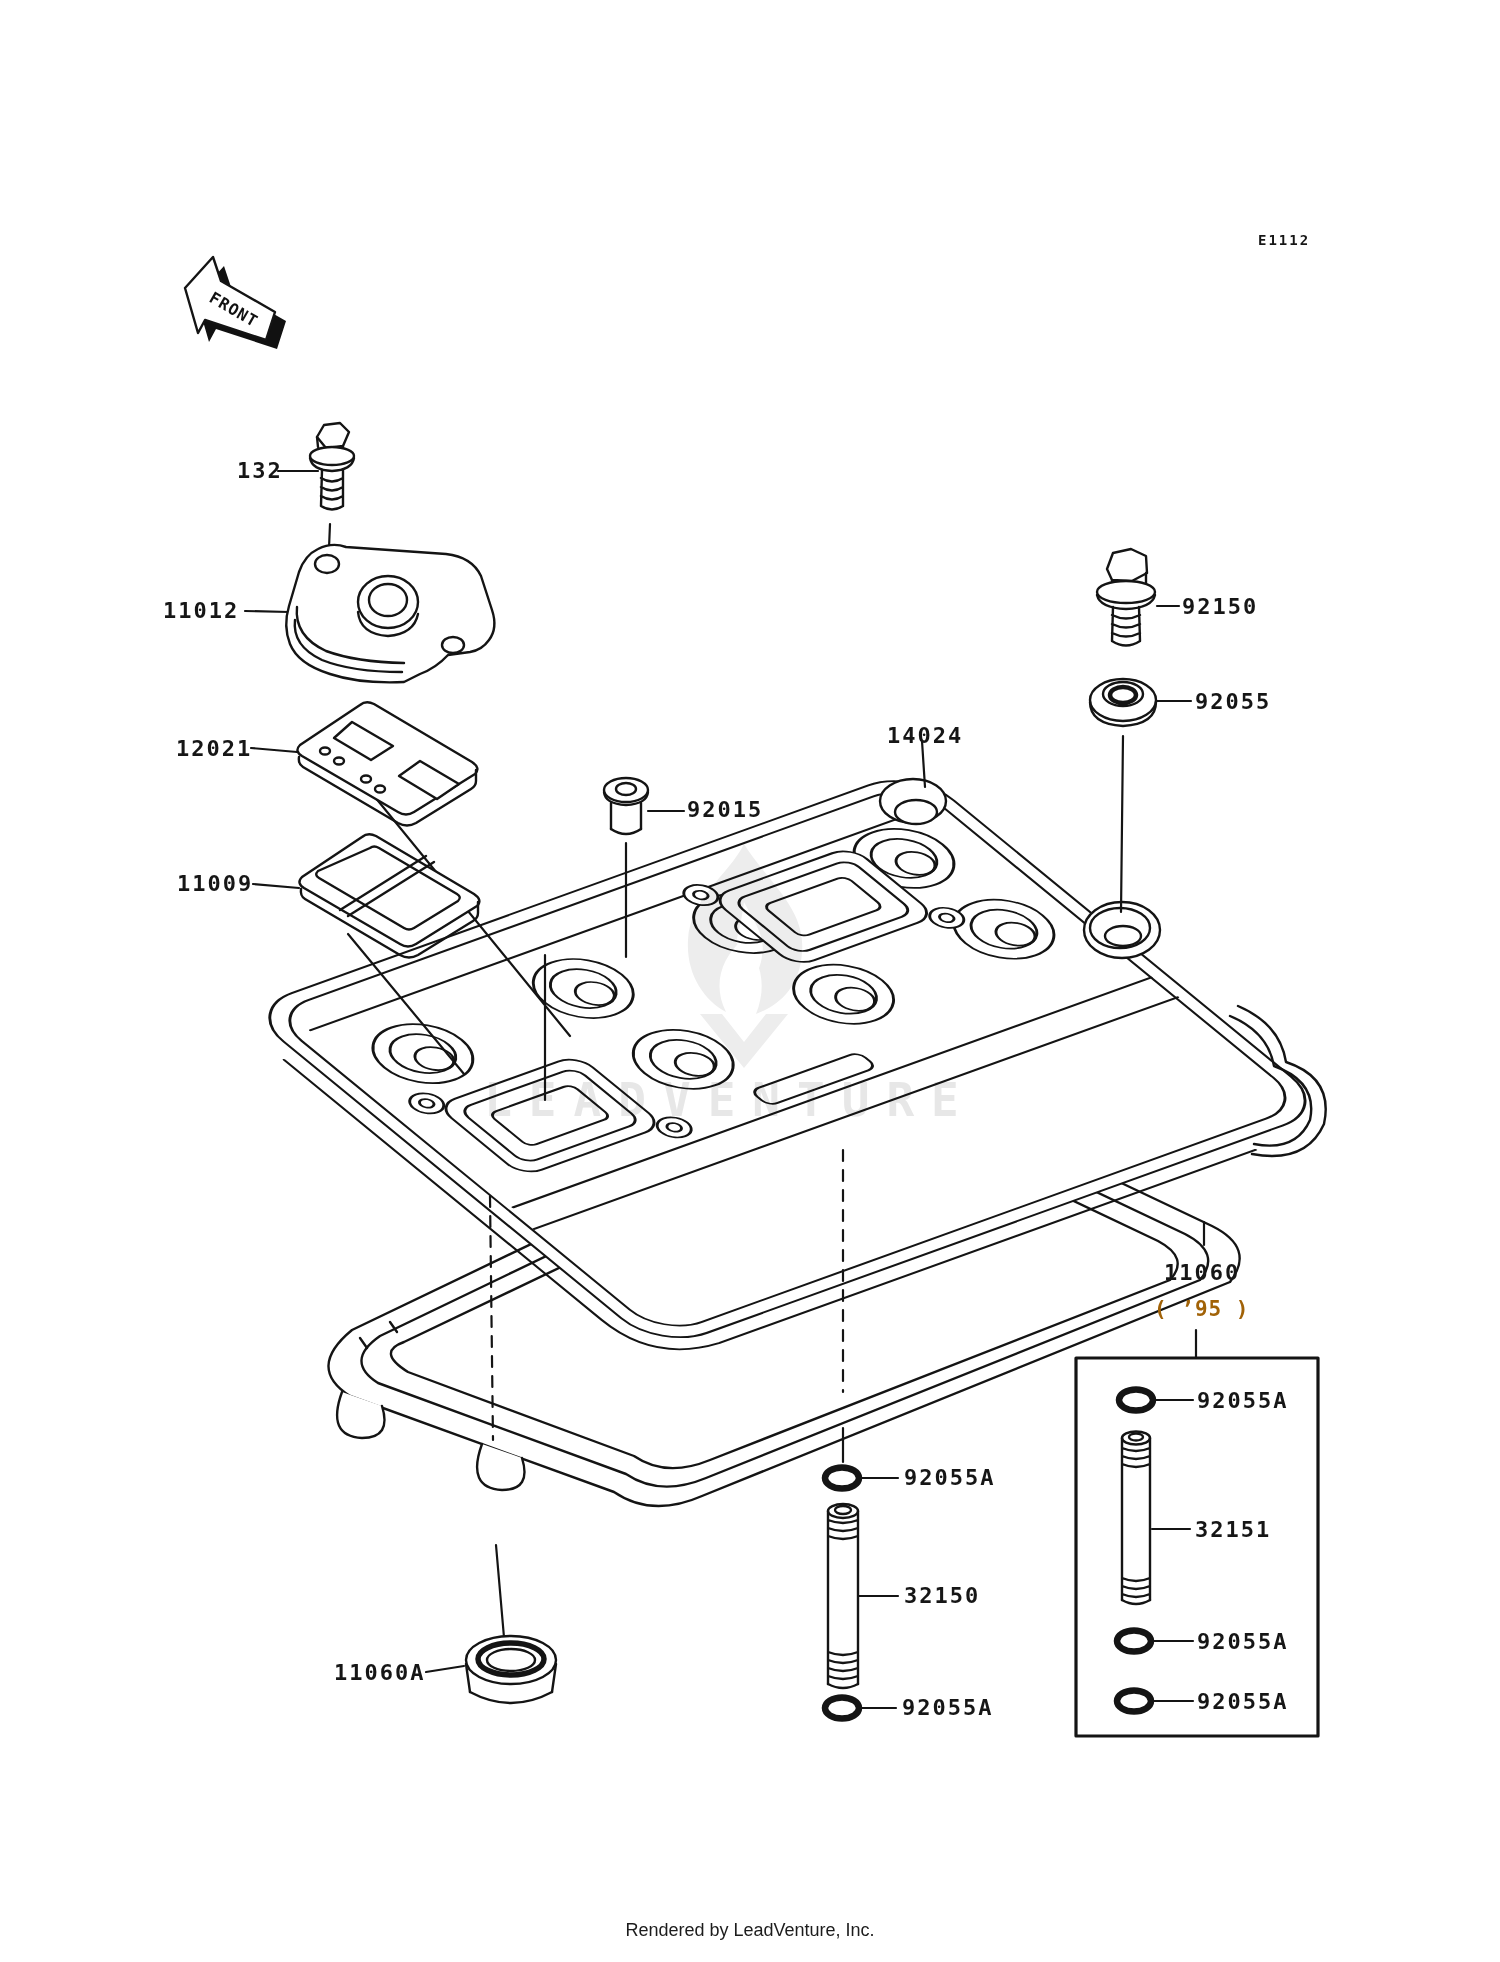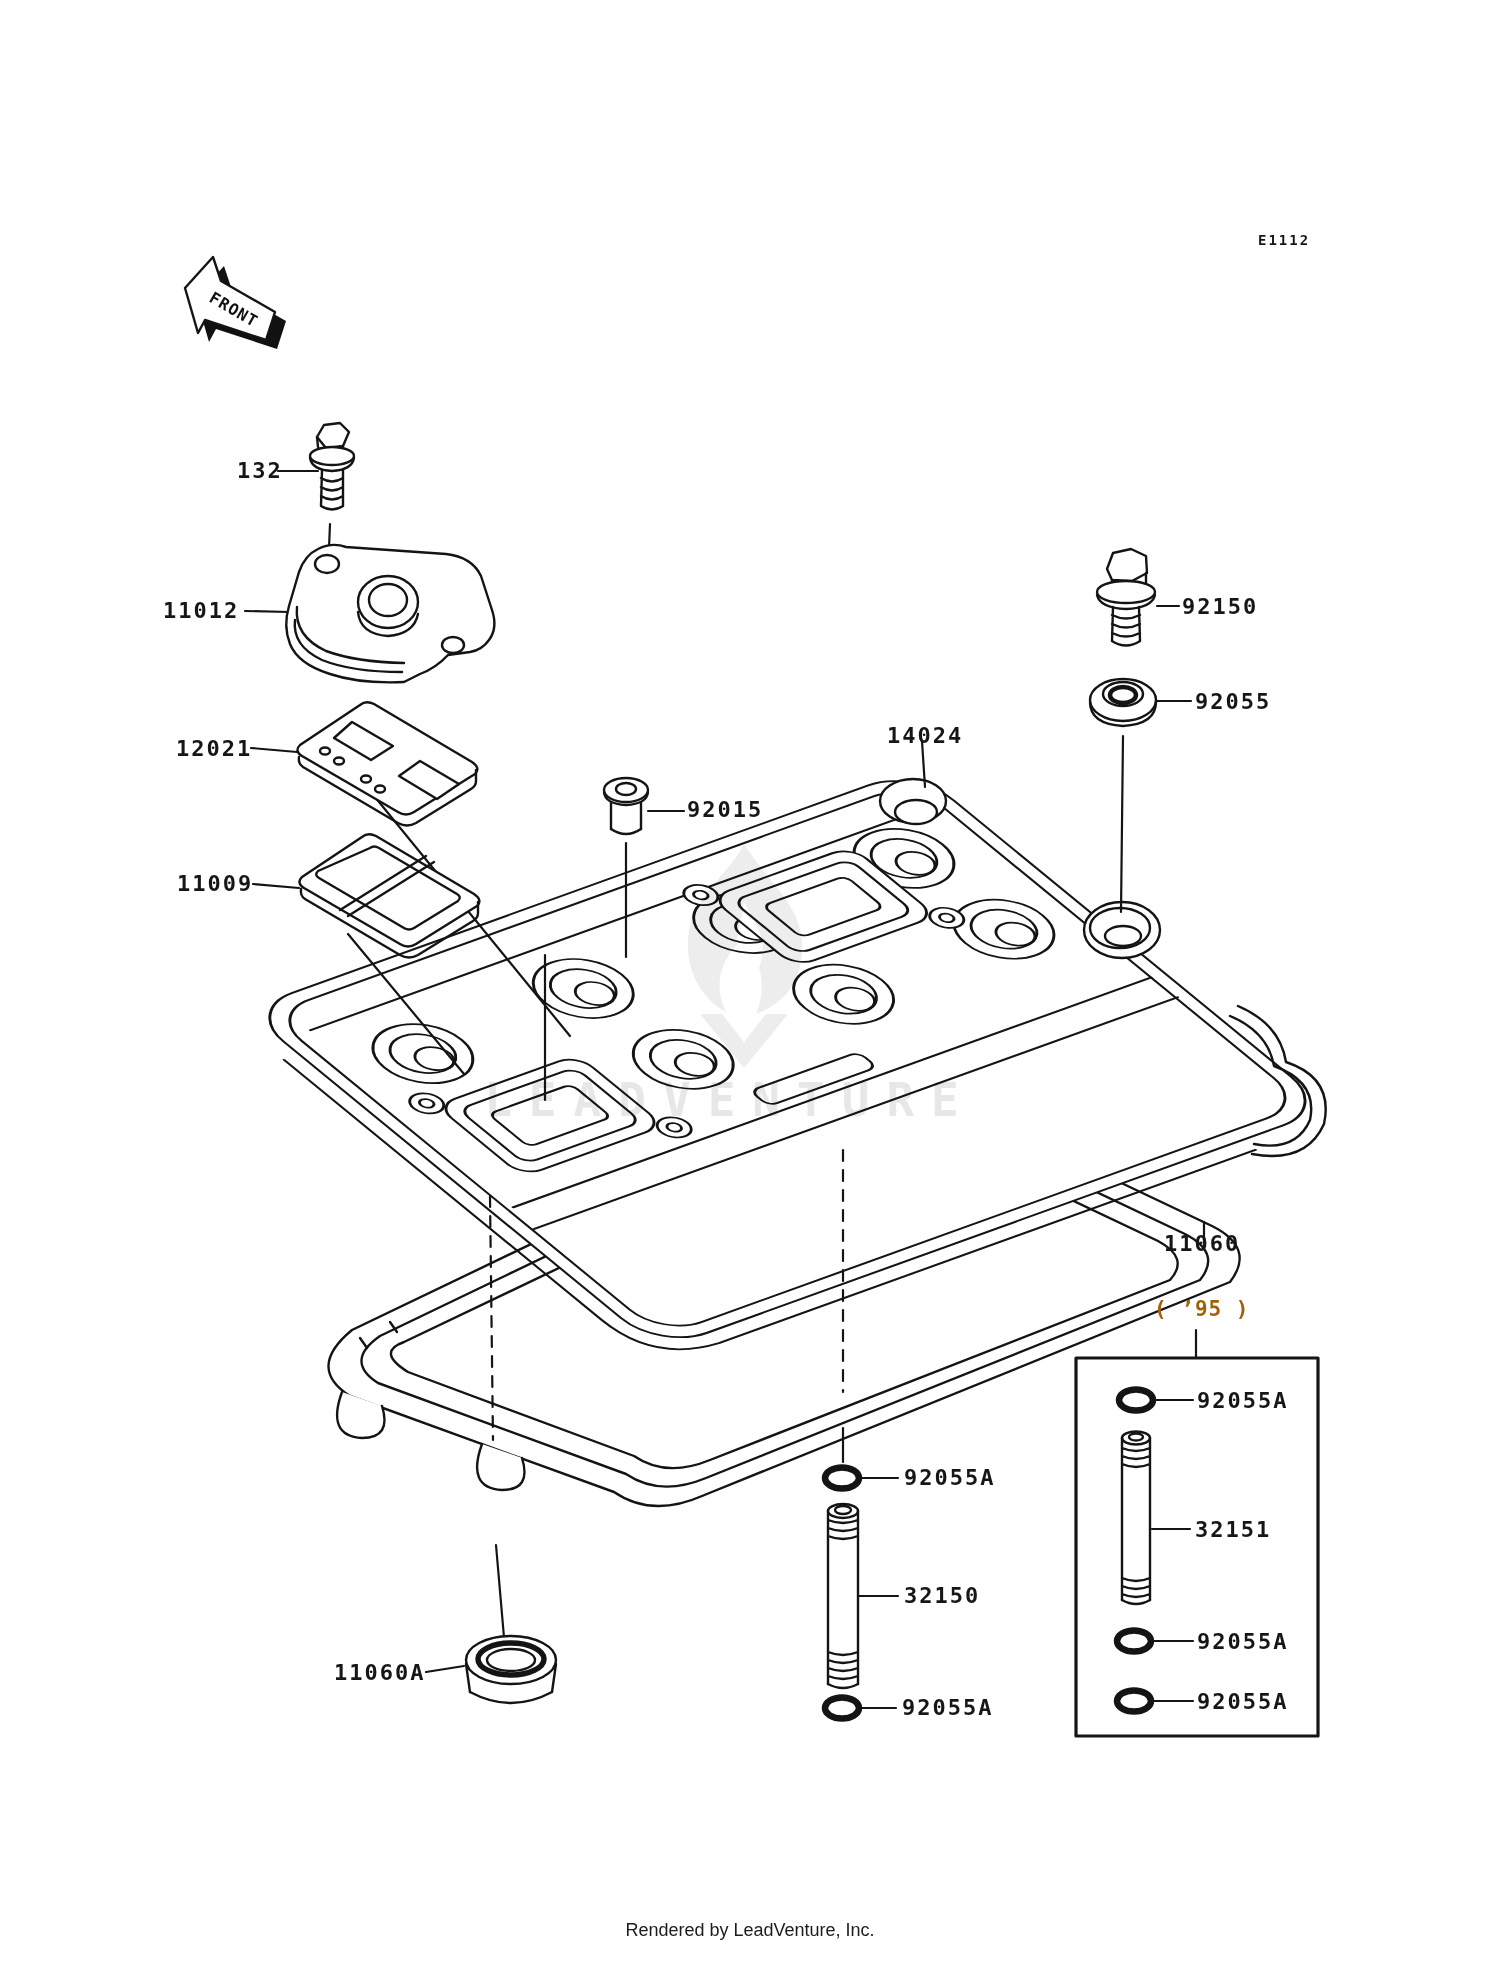--- a/index.html
+++ b/index.html
@@ -234,21 +234,21 @@
 <div class="code" style="left:1258px;top:232px;">E1112</div>
 
 <div class="pl" style="left:237px;top:459px;">132</div>
 <div class="pl" style="left:163px;top:599px;">11012</div>
 <div class="pl" style="left:176px;top:737px;">12021</div>
 <div class="pl" style="left:177px;top:872px;">11009</div>
 <div class="pl" style="left:687px;top:798px;">92015</div>
 <div class="pl" style="left:887px;top:716px;margin-top:8px;">14024</div>
 <div class="pl" style="left:1182px;top:595px;">92150</div>
 <div class="pl" style="left:1195px;top:690px;">92055</div>
-<div class="pl" style="left:1164px;top:1232px;">11060</div>
+<div class="pl" style="left:1164px;top:1261px;">11060</div>
 <div class="pl" style="left:904px;top:1466px;">92055A</div>
 <div class="pl" style="left:904px;top:1584px;">32150</div>
 <div class="pl" style="left:902px;top:1696px;">92055A</div>
 <div class="pl" style="left:334px;top:1661px;">11060A</div>
 
 <div class="yr" style="left:1154px;top:1297px;">( ’95 )</div>
 <div class="pl" style="left:1197px;top:1389px;">92055A</div>
 <div class="pl" style="left:1195px;top:1518px;">32151</div>
 <div class="pl" style="left:1197px;top:1630px;">92055A</div>
 <div class="pl" style="left:1197px;top:1690px;">92055A</div>

